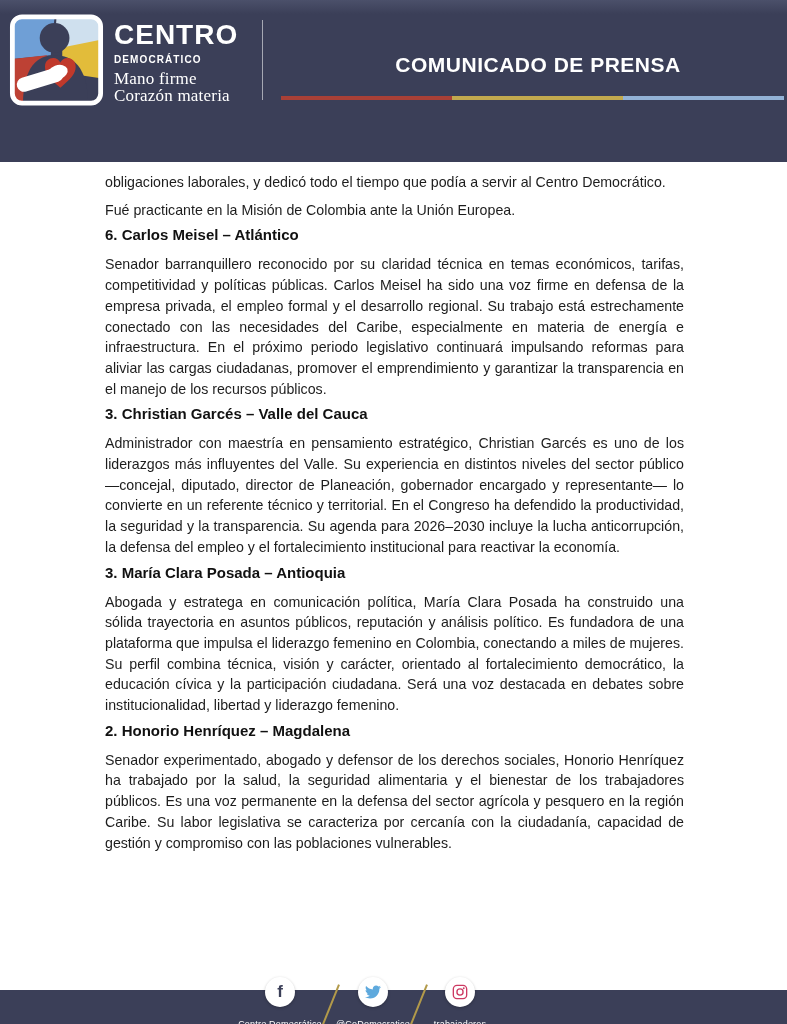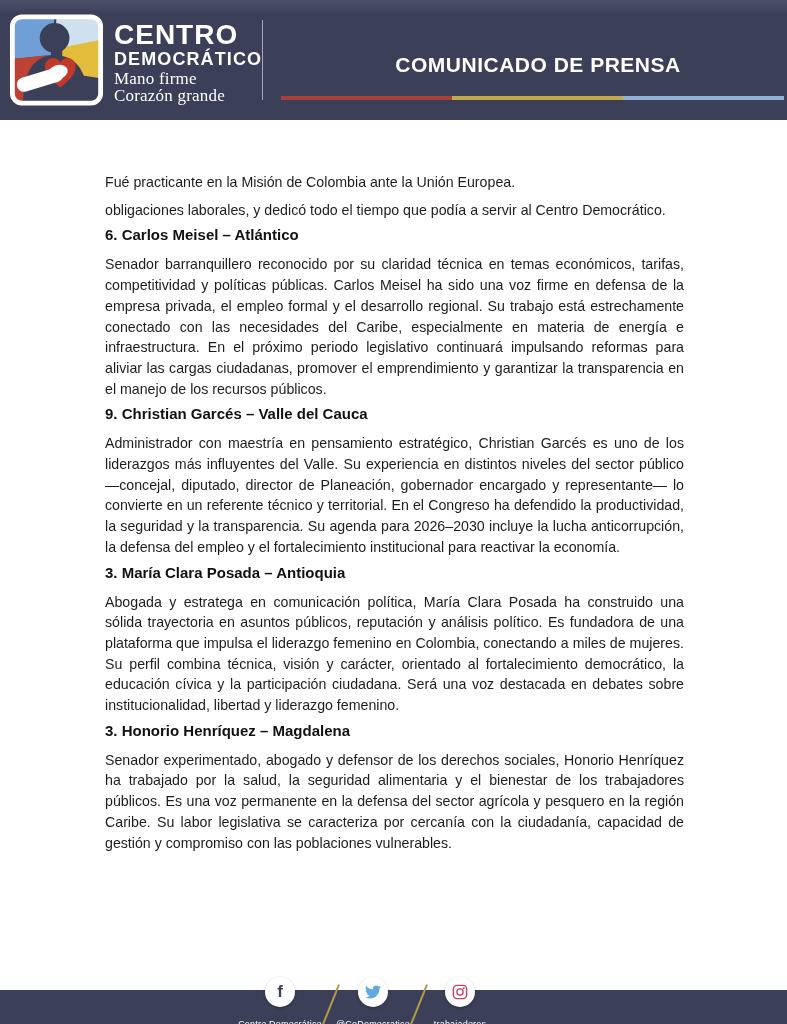--- a/index.html
+++ b/index.html
@@ -3,27 +3,27 @@
 <meta charset="utf-8">
 <style>
   html,body{margin:0;padding:0;}
   body{
     width:787px;height:1024px;position:relative;overflow:hidden;
     background:#ffffff;
     font-family:"Liberation Sans", sans-serif;
   }
   
   .header{
-    position:absolute;left:0;top:0;width:787px;height:120px;
+    position:absolute;left:0;top:0;width:787px;height:162px;
     background:linear-gradient(180deg,#4b506a 0px,#3b3f58 14px);
   }
   .emblem{position:absolute;left:8px;top:13px;width:97px;height:94px;}
   .logo-text{position:absolute;left:114px;top:21px;color:#ffffff;}
   .logo-title1{font-size:28px;font-weight:bold;letter-spacing:1px;line-height:28px;}
-  .logo-title2{font-size:18px;font-weight:bold;letter-spacing:1.1px;line-height:21px;}
+  .logo-title2{font-size:10px;font-weight:bold;letter-spacing:1.1px;line-height:21px;}
   .logo-tagline{font-size:17px;font-weight:400;line-height:17px;letter-spacing:.2px;font-family:Liberation Serif, serif;}
   .divider{position:absolute;left:262px;top:20px;width:1px;height:80px;background:rgba(255,255,255,.55);}
   .banner{position:absolute;left:280px;top:0;width:500px;height:128px;}
   .banner-title{
     position:absolute;left:8px;top:53px;width:100%;text-align:center;
     color:#ffffff;font-size:21px;font-weight:bold;letter-spacing:.5px;white-space:nowrap;
   }
   .tricolor{position:absolute;left:1px;top:96px;width:503px;height:4px;display:flex;}
   .tricolor .seg{height:100%;}
   .seg-red{width:34%;background:#a94036;}
@@ -85,56 +85,56 @@
       <rect x="8" y="62" width="50" height="15" rx="7.5" fill="#ffffff" transform="rotate(-17 33 70)"></rect>
       <ellipse cx="51" cy="62" rx="11" ry="7.5" fill="#ffffff" transform="rotate(-20 51 62)"></ellipse>
     </g>
     <rect x="4" y="4" width="92" height="90" rx="10" fill="none" stroke="#ffffff" stroke-width="5"></rect>
   </svg>
 
   <div class="logo-text">
     <div class="logo-title1">CENTRO</div>
     <div class="logo-title2">DEMOCRÁTICO</div>
     <div class="logo-tagline">Mano firme</div>
-    <div class="logo-tagline">Corazón grande</div>
+    <div class="logo-tagline">Corazón materia</div>
   </div>
 
   <div class="divider"></div>
 
   <div class="banner">
     <div class="banner-title">COMUNICADO DE PRENSA</div>
     <div class="tricolor">
       <div class="seg seg-red"></div>
       <div class="seg seg-yellow"></div>
       <div class="seg seg-blue"></div>
     </div>
   </div>
 </div>
 
 <div class="content">
+  <p>obligaciones laborales, y dedicó todo el tiempo que podía a servir al Centro Democrático.</p>
   <p>Fué practicante en la Misión de Colombia ante la Unión Europea.</p>
-  <p>obligaciones laborales, y dedicó todo el tiempo que podía a servir al Centro Democrático.</p>
 
   <div>
     <div class="sec-head">6. Carlos Meisel – Atlántico</div>
     <p>Senador barranquillero reconocido por su claridad técnica en temas económicos, tarifas, competitividad y políticas públicas. Carlos Meisel ha sido una voz firme en defensa de la empresa privada, el empleo formal y el desarrollo regional. Su trabajo está estrechamente conectado con las necesidades del Caribe, especialmente en materia de energía e infraestructura. En el próximo periodo legislativo continuará impulsando reformas para aliviar las cargas ciudadanas, promover el emprendimiento y garantizar la transparencia en el manejo de los recursos públicos.</p>
   </div>
 
   <div>
-    <div class="sec-head">9. Christian Garcés – Valle del Cauca</div>
+    <div class="sec-head">3. Christian Garcés – Valle del Cauca</div>
     <p>Administrador con maestría en pensamiento estratégico, Christian Garcés es uno de los liderazgos más influyentes del Valle. Su experiencia en distintos niveles del sector público —concejal, diputado, director de Planeación, gobernador encargado y representante— lo convierte en un referente técnico y territorial. En el Congreso ha defendido la productividad, la seguridad y la transparencia. Su agenda para 2026–2030 incluye la lucha anticorrupción, la defensa del empleo y el fortalecimiento institucional para reactivar la economía.</p>
   </div>
 
   <div>
     <div class="sec-head">3. María Clara Posada – Antioquia</div>
     <p>Abogada y estratega en comunicación política, María Clara Posada ha construido una sólida trayectoria en asuntos públicos, reputación y análisis político. Es fundadora de una plataforma que impulsa el liderazgo femenino en Colombia, conectando a miles de mujeres. Su perfil combina técnica, visión y carácter, orientado al fortalecimiento democrático, la educación cívica y la participación ciudadana. Será una voz destacada en debates sobre institucionalidad, libertad y liderazgo femenino.</p>
   </div>
 
   <div>
-    <div class="sec-head">3. Honorio Henríquez – Magdalena</div>
+    <div class="sec-head">2. Honorio Henríquez – Magdalena</div>
     <p>Senador experimentado, abogado y defensor de los derechos sociales, Honorio Henríquez ha trabajado por la salud, la seguridad alimentaria y el bienestar de los trabajadores públicos. Es una voz permanente en la defensa del sector agrícola y pesquero en la región Caribe. Su labor legislativa se caracteriza por cercanía con la ciudadanía, capacidad de gestión y compromiso con las poblaciones vulnerables.</p>
   </div>
 </div>
 
 <div class="footer-band"></div>
 
 <div class="slash slash-1"></div>
 <div class="slash slash-2"></div>
 
 <div class="social-item fb">

